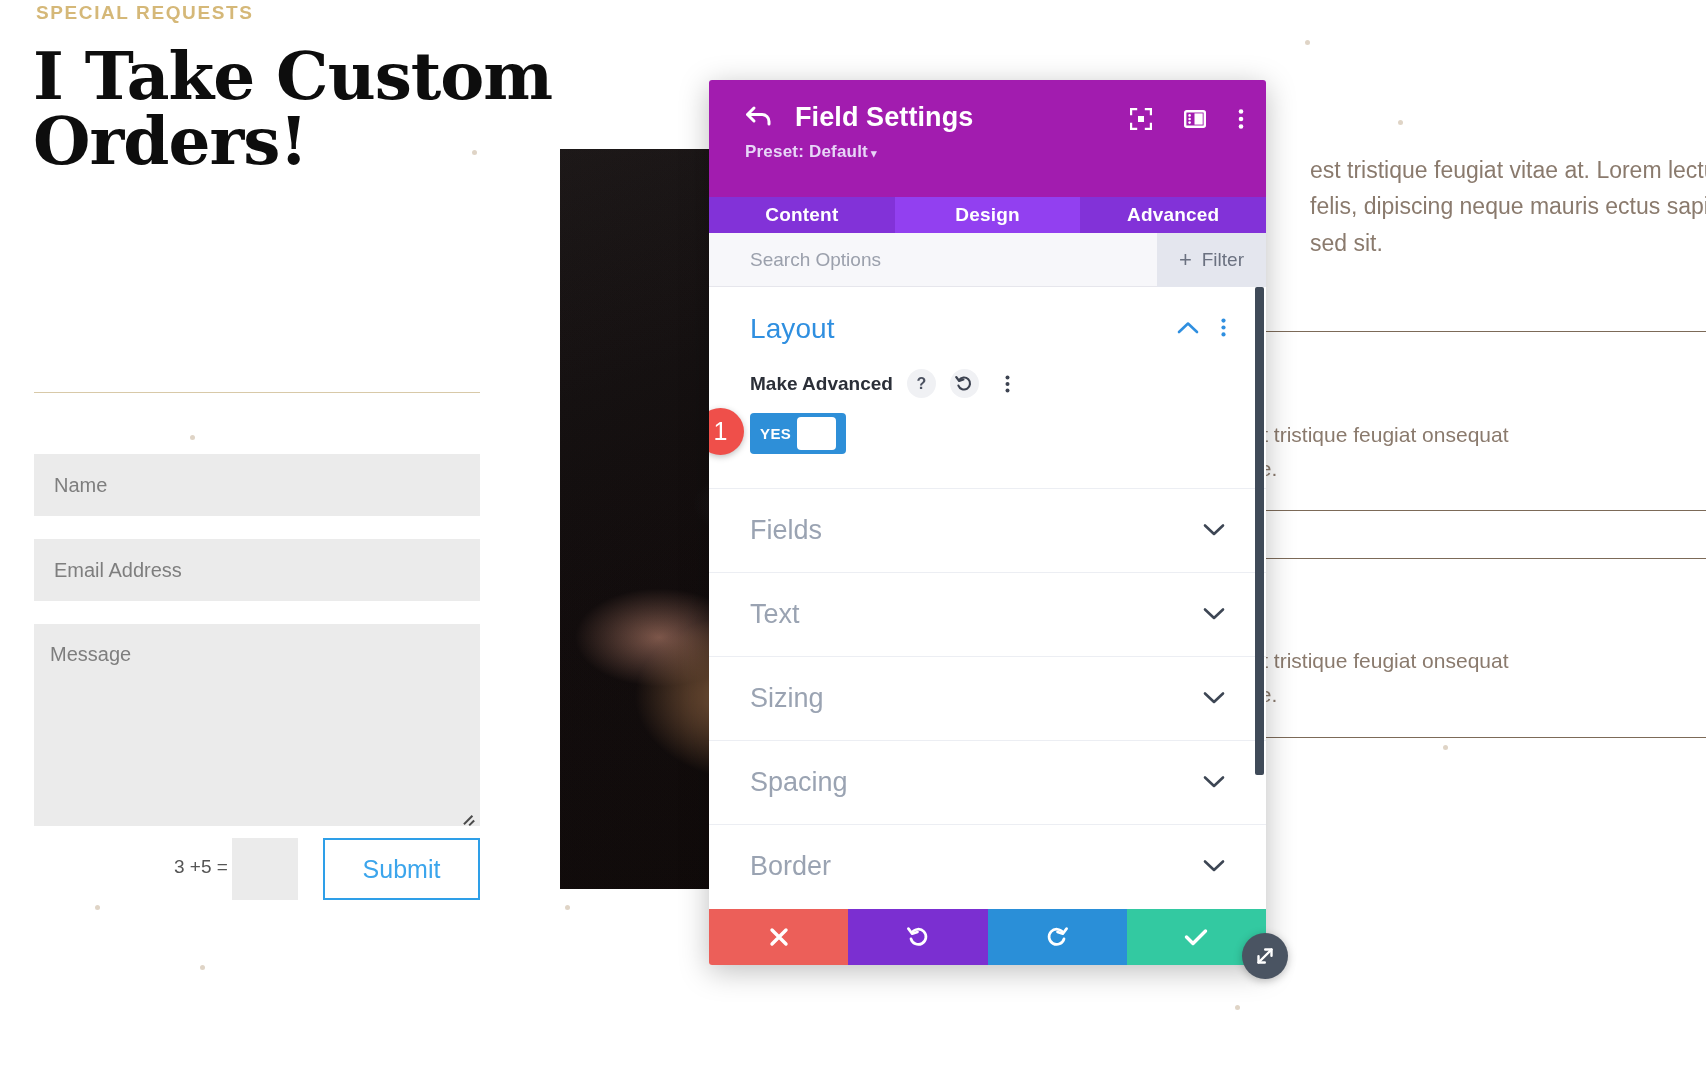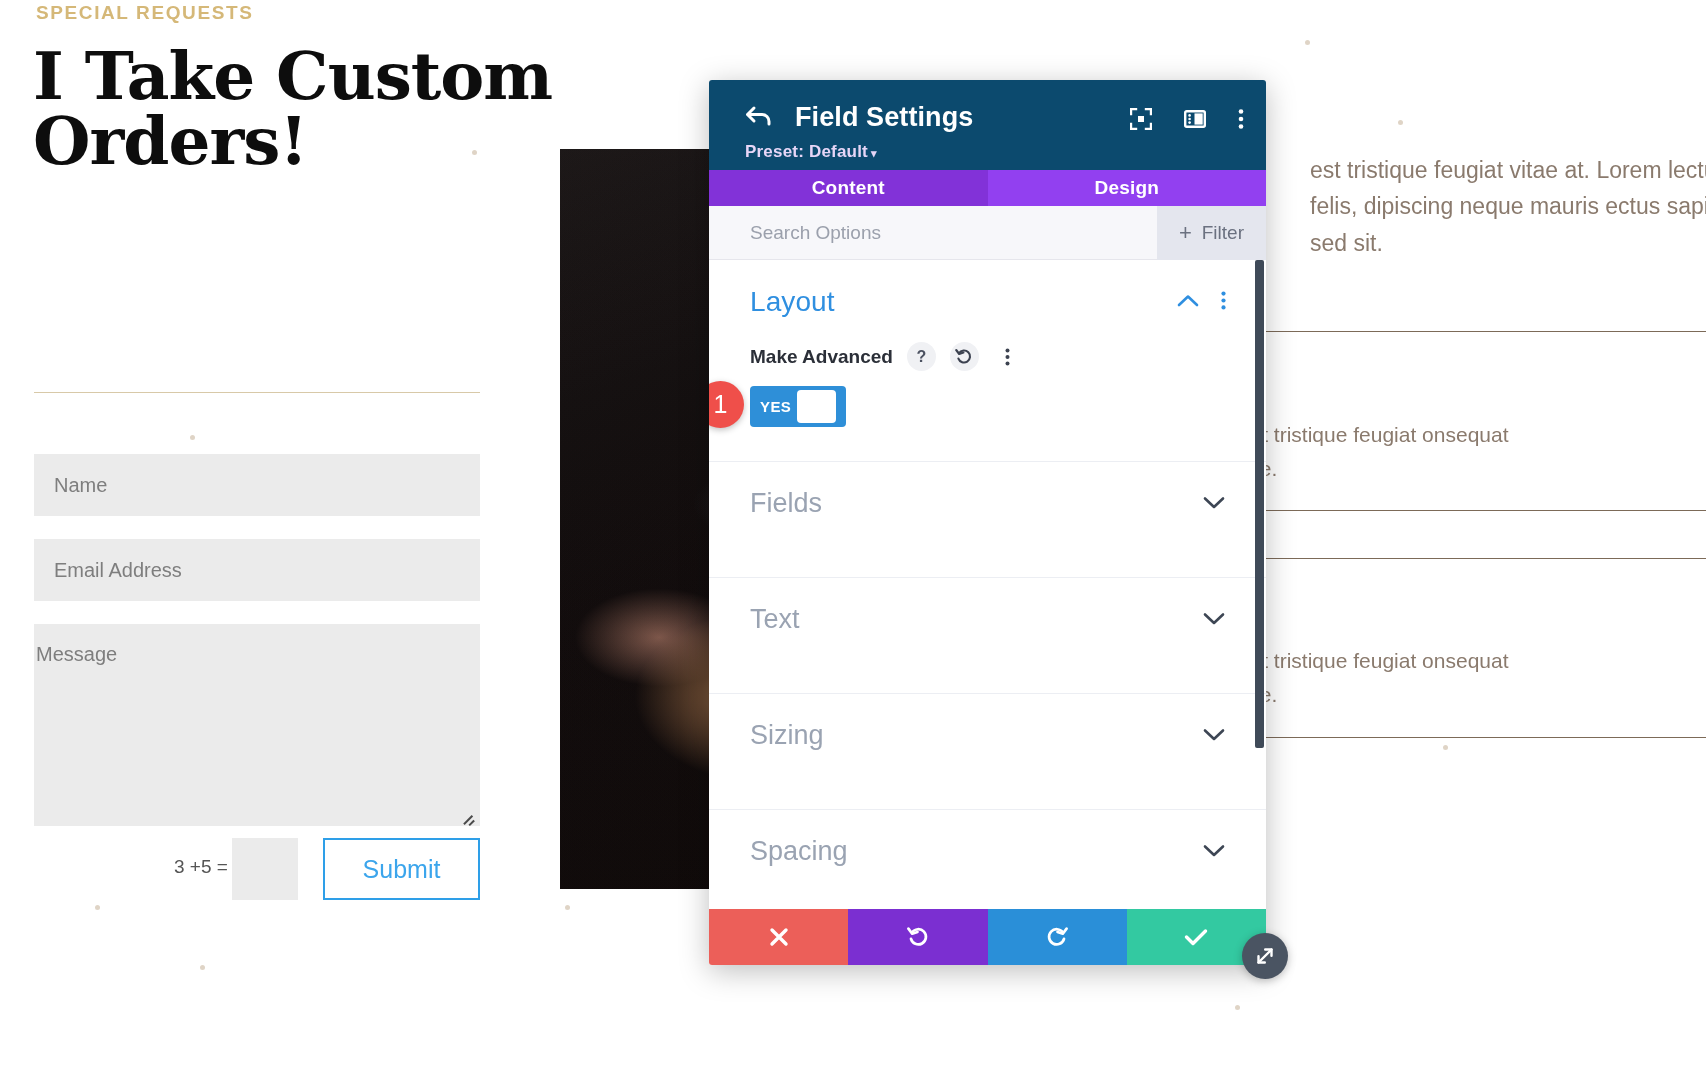--- a/index.html
+++ b/index.html
@@ -73,21 +73,21 @@
 
   .form-textarea {
     position: absolute;
     left: 34px;
     top: 624px;
     width: 446px;
     height: 202px;
     background: #ebebeb;
     color: #7e7e7e;
     font-size: 20px;
-    padding: 19px 2px;
+    padding: 19px 16px;
     font-family: "Liberation Sans", sans-serif;
   }
   .resize-grip {
     position: absolute;
     right: 4px;
     bottom: 2px;
     width: 14px;
     height: 14px;
     color: #555;
     font-size: 13px;
@@ -217,22 +217,22 @@
     width: 557px;
     height: 885px;
     background: #ffffff;
     box-shadow: 0 6px 30px rgba(0,0,0,0.26);
     border-radius: 3px;
     overflow: hidden;
   }
 
   .modal-header {
     position: relative;
-    height: 90px;
-    background: #0c4a6e;
+    height: 117px;
+    background: #a21caf;
     padding: 22px 26px 0 36px;
   }
   .modal-title-row {
     display: flex;
     align-items: center;
     gap: 22px;
   }
   .back-icon {
     color: #ffffff;
     font-size: 27px;
@@ -409,21 +409,20 @@
     box-shadow: 0 2px 6px rgba(0,0,0,.25);
   }
 
   .section-row {
     height: 84px;
     padding: 0 41px;
     display: flex;
     align-items: center;
     justify-content: space-between;
     border-top: 1px solid #eceef3;
-    margin-top: 32px;
   }
   .section-row-title {
     color: #9aa3b2;
     font-size: 27px;
   }
   .chev { color: #3d4654; }
 
   .sections-wrap { margin-top: 34px; }
 
   .panel-scrollbar {
@@ -556,20 +555,21 @@
       </div>
 
       <div class="preset-row">
         <span>Preset: Default</span><span class="preset-caret">▾</span>
       </div>
     </div>
 
     <div class="tabs">
       <div class="tab">Content</div>
       <div class="tab active">Design</div>
+      <div class="tab">Advanced</div>
     </div>
 
     <div class="search-row">
       <span class="search-placeholder">Search Options</span>
       <div class="filter-btn">
         <span class="filter-plus">+</span>
         <span>Filter</span>
       </div>
     </div>
 

